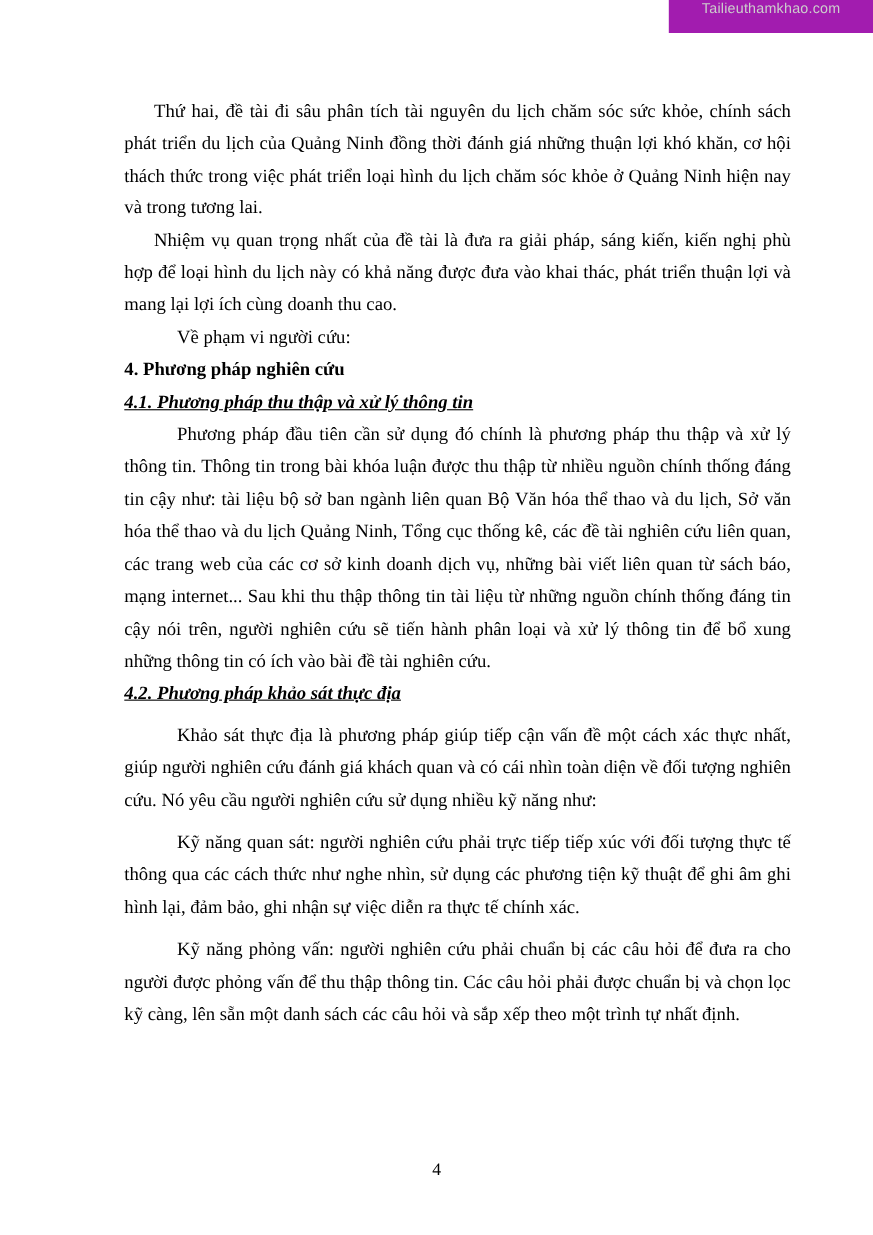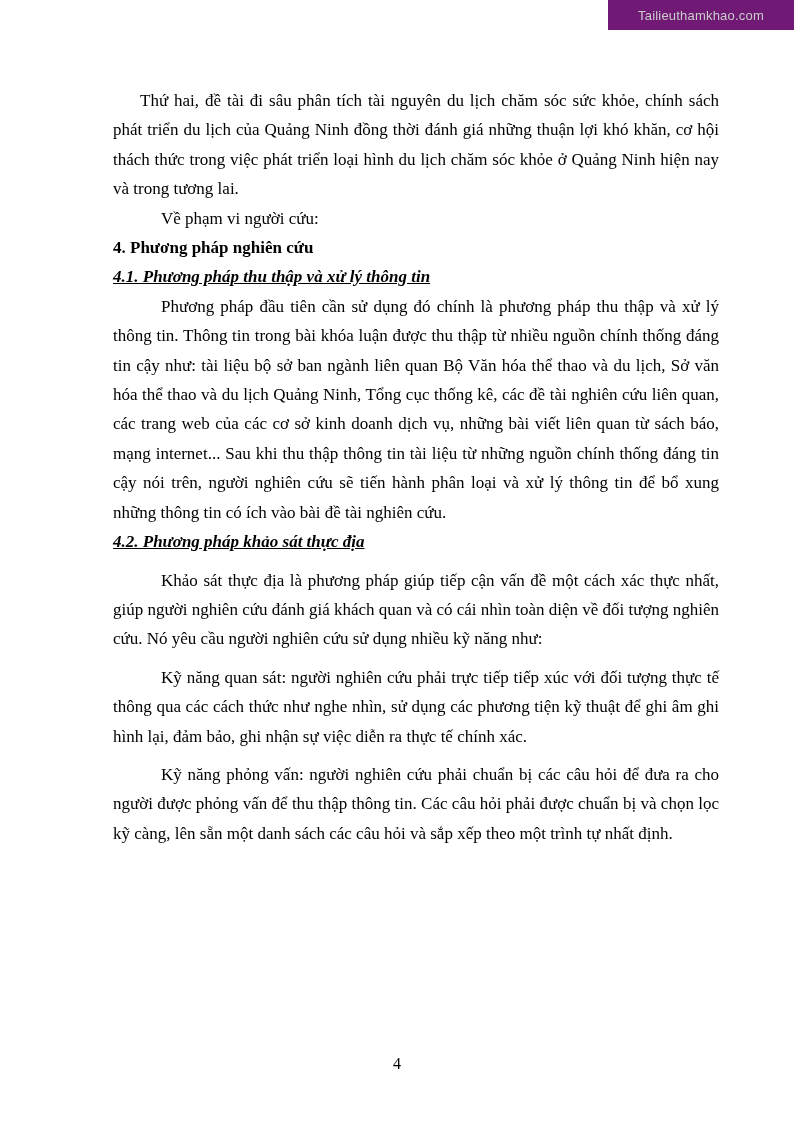--- a/index.html
+++ b/index.html
@@ -13,23 +13,22 @@
     overflow: hidden;
     font-family: "Liberation Serif", serif;
     color: #000000;
   }
   .watermark {
     position: absolute;
     top: 0;
     right: 0;
     width: 186px;
     height: 30px;
-    background: #701a75;
+    background: #a21caf;
     display: flex;
-    align-items: center;
     justify-content: center;
     font-family: "Liberation Sans", sans-serif;
     font-size: 13px;
     color: #cccccc;
     letter-spacing: 0.2px;
   }
   .content {
     position: absolute;
     top: 86px;
     left: 113px;
@@ -58,20 +57,21 @@
 <body>
 
 <div class="page">
 
   <div class="watermark">
     <span>Tailieuthamkhao.com</span>
   </div>
 
   <div class="content">
     <p class="ind1">Thứ hai, đề tài đi sâu phân tích tài nguyên du lịch chăm sóc sức khỏe, chính sách phát triển du lịch của Quảng Ninh đồng thời đánh giá những thuận lợi khó khăn, cơ hội thách thức trong việc phát triển loại hình du lịch chăm sóc khỏe ở Quảng Ninh hiện nay và trong tương lai.</p>
+    <p class="ind1">Nhiệm vụ quan trọng nhất của đề tài là đưa ra giải pháp, sáng kiến, kiến nghị phù hợp để loại hình du lịch này có khả năng được đưa vào khai thác, phát triển thuận lợi và mang lại lợi ích cùng doanh thu cao.</p>
     <p class="ind2">Về phạm vi người cứu:</p>
     <p class="h1">4. Phương pháp nghiên cứu</p>
     <p class="h2">4.1. Phương pháp thu thập và xử lý thông tin</p>
     <p class="ind2">Phương pháp đầu tiên cần sử dụng đó chính là phương pháp thu thập và xử lý thông tin. Thông tin trong bài khóa luận được thu thập từ nhiều nguồn chính thống đáng tin cậy như: tài liệu bộ sở ban ngành liên quan Bộ Văn hóa thể thao và du lịch, Sở văn hóa thể thao và du lịch Quảng Ninh, Tổng cục thống kê, các đề tài nghiên cứu liên quan, các trang web của các cơ sở kinh doanh dịch vụ, những bài viết liên quan từ sách báo, mạng internet... Sau khi thu thập thông tin tài liệu từ những nguồn chính thống đáng tin cậy nói trên, người nghiên cứu sẽ tiến hành phân loại và xử lý thông tin để bổ xung những thông tin có ích vào bài đề tài nghiên cứu.</p>
     <p class="h2">4.2. Phương pháp khảo sát thực địa</p>
     <p class="ind2 sp">Khảo sát thực địa là phương pháp giúp tiếp cận vấn đề một cách xác thực nhất, giúp người nghiên cứu đánh giá khách quan và có cái nhìn toàn diện về đối tượng nghiên cứu. Nó yêu cầu người nghiên cứu sử dụng nhiều kỹ năng như:</p>
     <p class="ind2 sp">Kỹ năng quan sát: người nghiên cứu phải trực tiếp tiếp xúc với đối tượng thực tế thông qua các cách thức như nghe nhìn, sử dụng các phương tiện kỹ thuật để ghi âm ghi hình lại, đảm bảo, ghi nhận sự việc diễn ra thực tế chính xác.</p>
     <p class="ind2 sp">Kỹ năng phỏng vấn: người nghiên cứu phải chuẩn bị các câu hỏi để đưa ra cho người được phỏng vấn để thu thập thông tin. Các câu hỏi phải được chuẩn bị và chọn lọc kỹ càng, lên sẵn một danh sách các câu hỏi và sắp xếp theo một trình tự nhất định.</p>
   </div>
 

